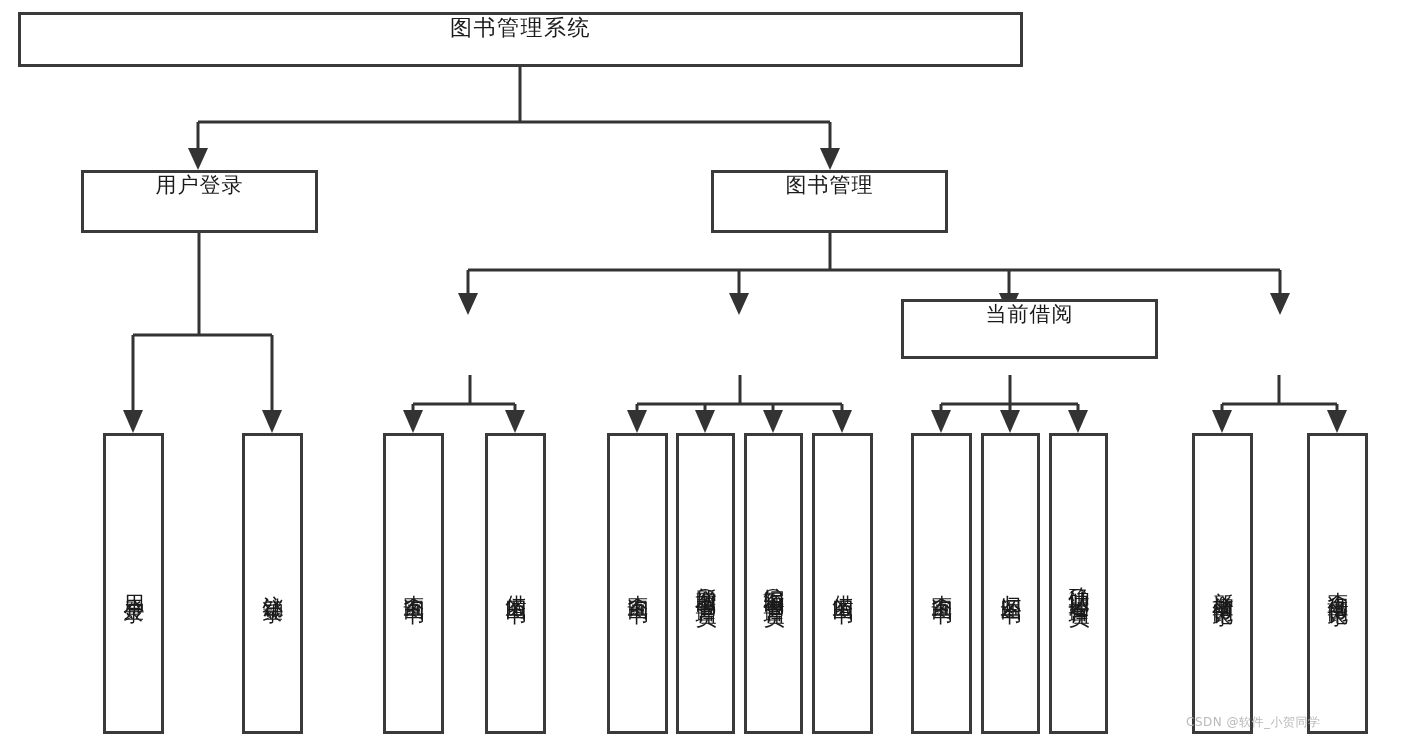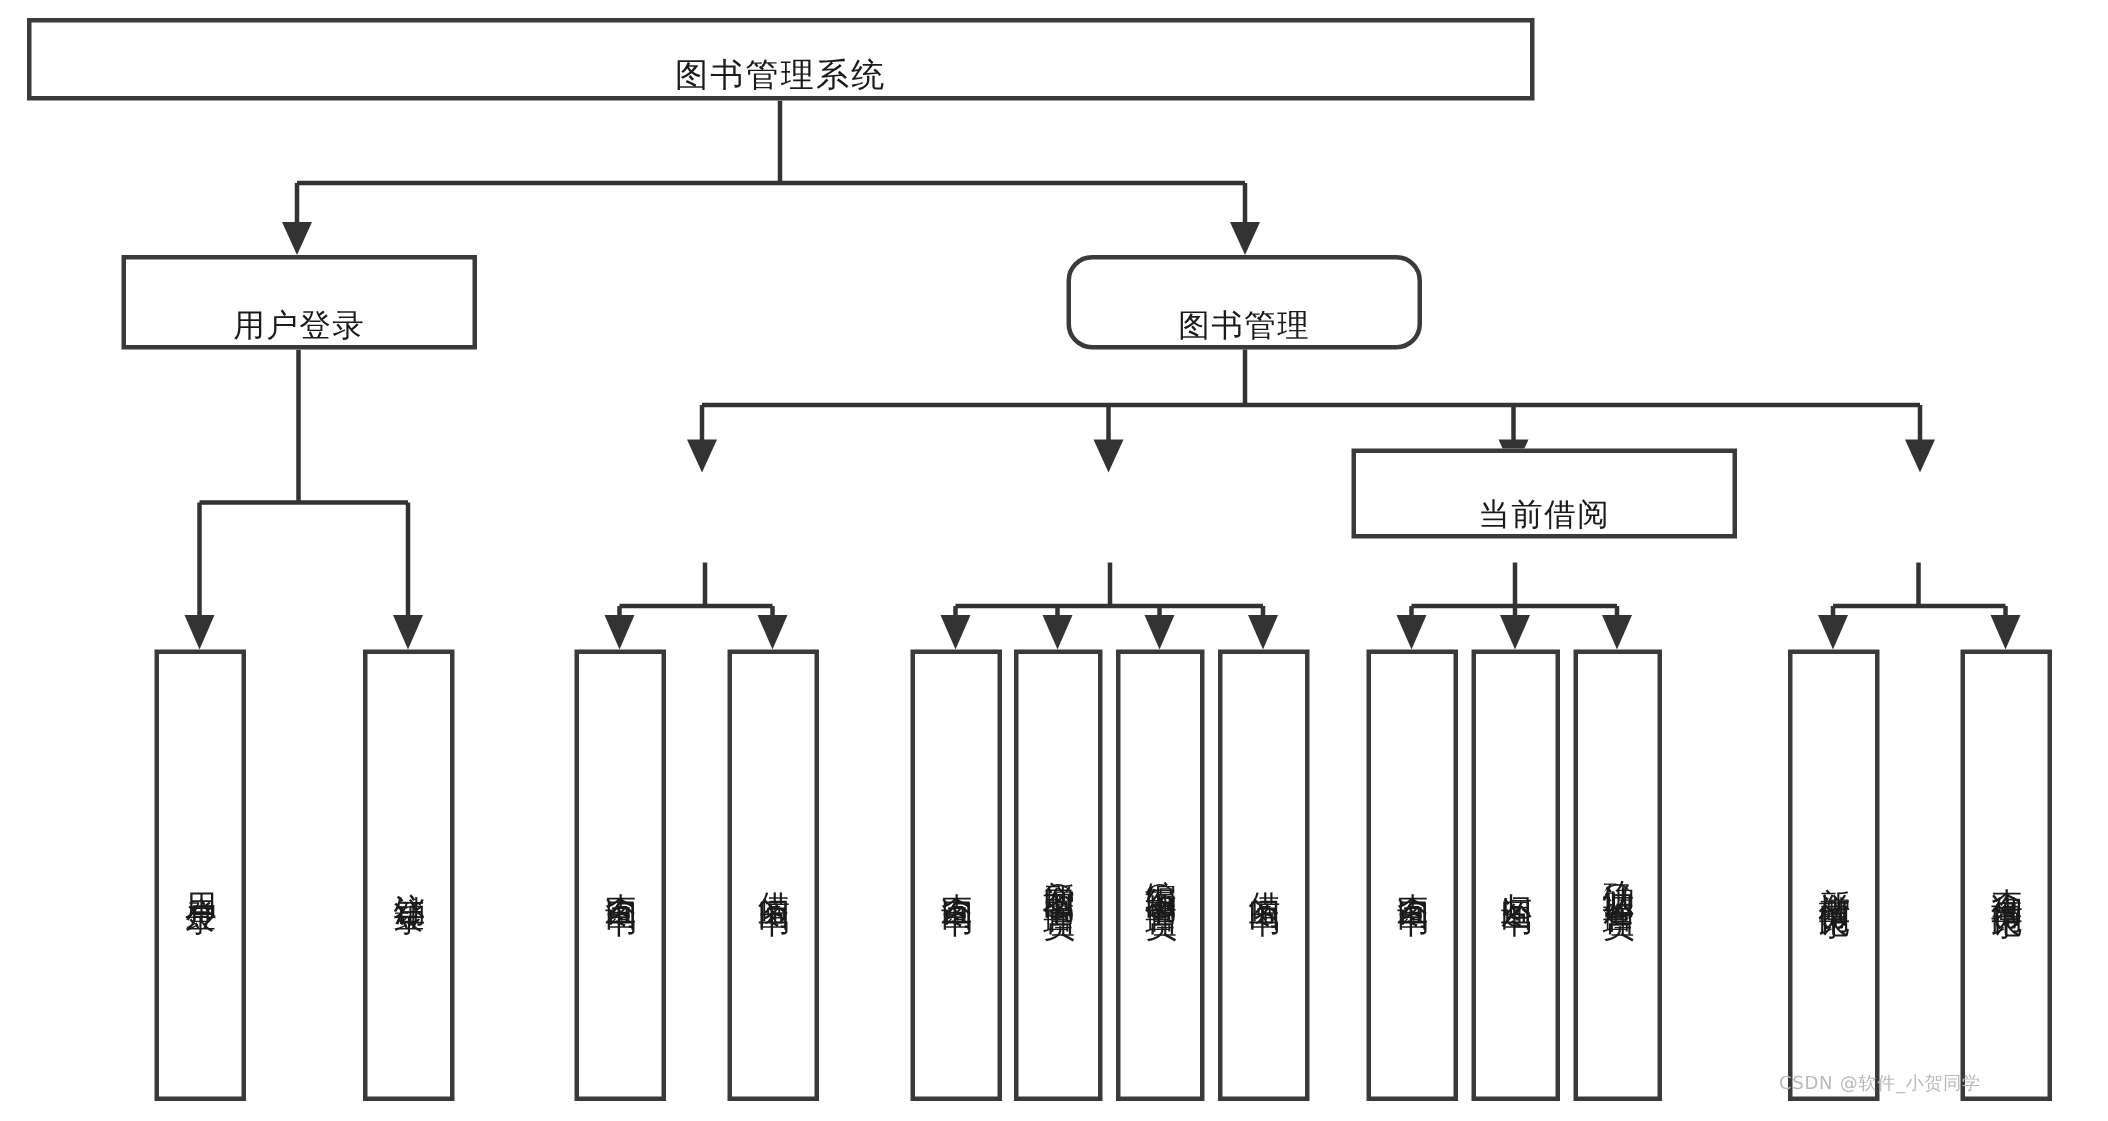--- a/index.html
+++ b/index.html
@@ -35,21 +35,21 @@
     fill: #333333;
     stroke: none;
   }
   
   .node {
     position: absolute;
     box-sizing: border-box;
     background: #ffffff;
     border: 3px solid #3a3a3a;
     display: flex;
-    align-items: flex-end;
+    align-items: flex-start;
     justify-content: center;
     color: #1a1a1a;
     z-index: 5;
   }
   .node .lbl {
     display: block;
     text-align: center;
     line-height: 1.18;
     white-space: nowrap;
   }
@@ -170,21 +170,21 @@
     </g>
   </svg>
 
   <div class="node horiz root" style="left:18px; top:12px; width:1005px; height:55px;">
     <span class="lbl">图书管理系统</span>
   </div>
 
   <div class="node horiz" style="left:81px; top:170px; width:237px; height:63px;">
     <span class="lbl">用户登录</span>
   </div>
-  <div class="node horiz" style="left:711px; top:170px; width:237px; height:63px;border-radius:17px;">
+  <div class="node horiz" style="left:711px; top:170px; width:237px; height:63px;">
     <span class="lbl">图书管理</span>
   </div>
 
   <div class="node horiz" style="left:901px; top:299px; width:257px; height:60px;">
     <span class="lbl">当前借阅</span>
   </div>
 
   <div class="node leaf" style="left:103px; top:433px; width:61px; height:301px;">
     <span class="lbl">用户登录</span>
   </div>

